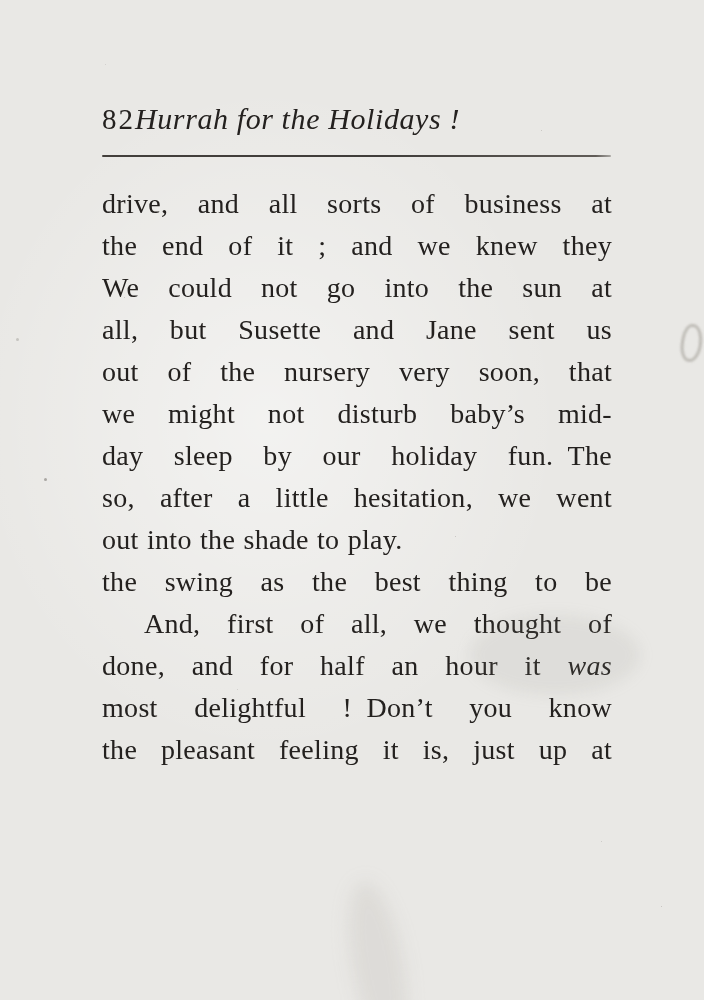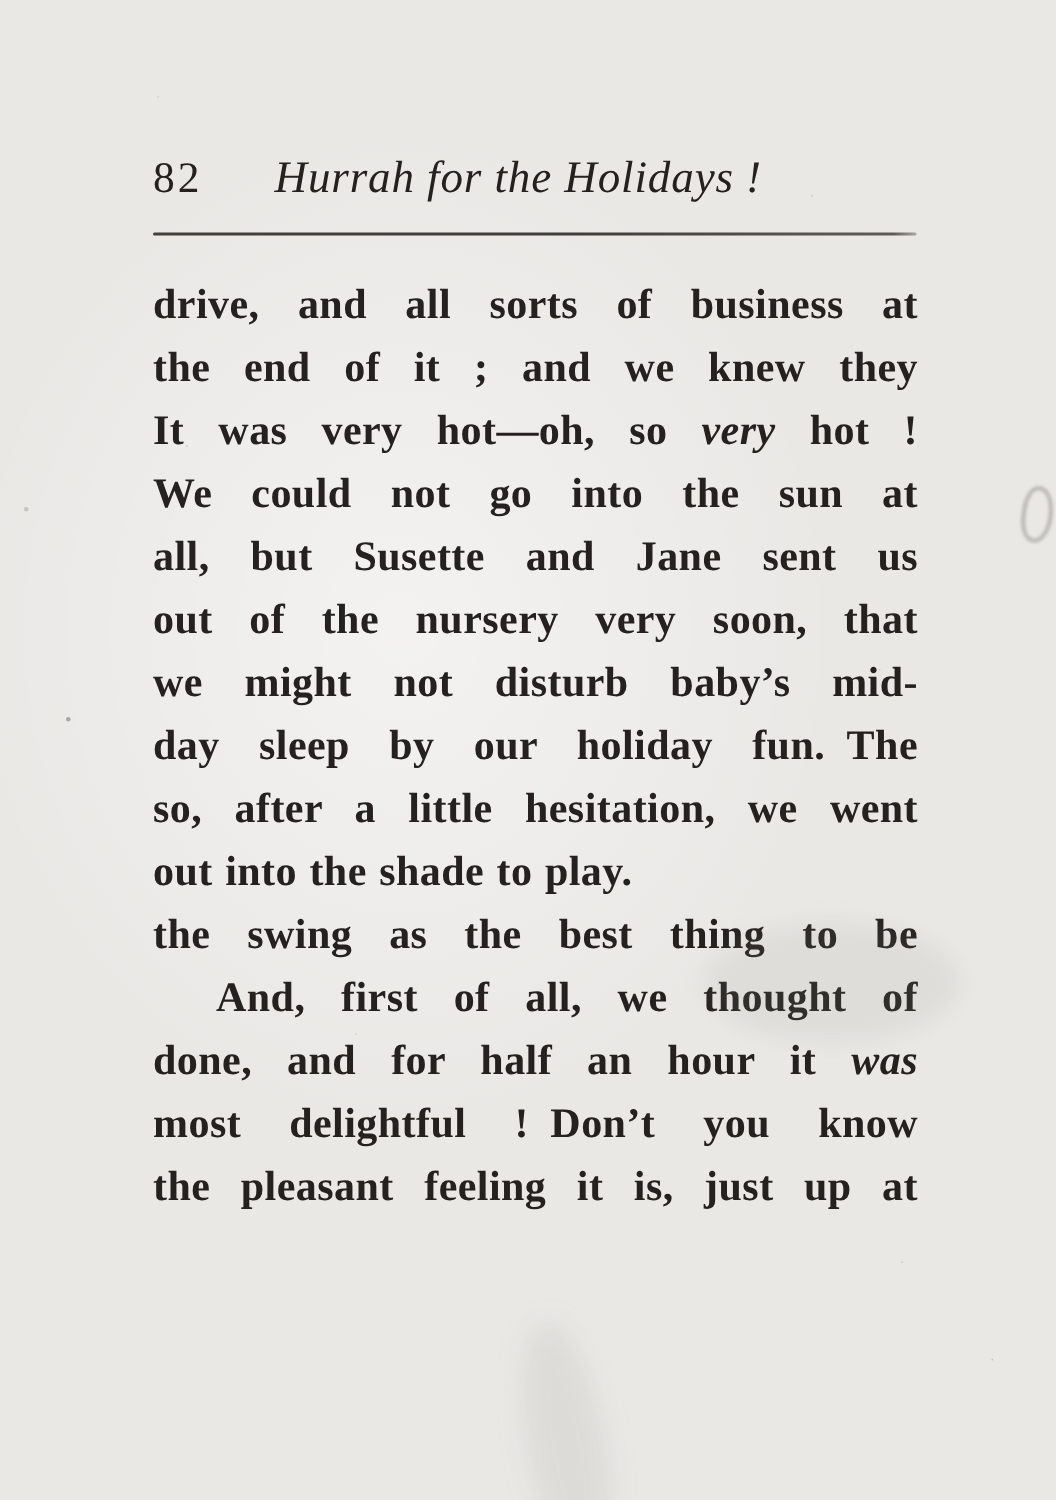--- a/index.html
+++ b/index.html
@@ -23,39 +23,38 @@
     display: flex; align-items: flex-start;
     line-height: 36px;
   }
   .pagenum {
     font-size: 29px;
     letter-spacing: 2px;
   }
   .running-title {
     font-style: italic;
     font-size: 30px;
-    margin-left: 48px;
     letter-spacing: 0.6px;
   }
   .rule {
     position: absolute;
     top: 155px; left: 102px; width: 509px; height: 2px;
     background: linear-gradient(to right,
       rgba(58,54,50,0.95), rgba(45,42,39,0.9) 55%, rgba(72,67,62,0.85) 97%, rgba(72,67,62,0.4));
     border-radius: 1px;
   }
   .body-text {
     position: absolute;
     top: 183px; left: 102px; width: 510px;
     font-size: 28px;
     line-height: 42px;
     letter-spacing: 0.3px;
     word-spacing: 1px;
   }
-  .line { height: 42px; text-align: left; font-weight: bold; }
+  .line { height: 42px; text-align: left; }
   .line.j { text-align: justify; text-align-last: justify; }
   .line.indent { padding-left: 42px; }
   .it { font-style: italic; }
 
   
   .smudge-right {
     position: absolute; left: 681px; top: 324px;
     width: 15px; height: 32px;
     border: 3px solid rgba(122,115,106,0.38);
     border-radius: 45% 55% 50% 50%;
@@ -102,21 +101,20 @@
   <div class="header">
     <span class="pagenum">82</span>
     <span class="running-title">Hurrah for the Holidays !</span>
   </div>
 
   <div class="rule"></div>
 
   <div class="body-text">
       <div class="line j"><span>drive, and all sorts of business at</span></div>
       <div class="line j"><span>the end of it ; and we knew they</span></div>
-      <div class="line j"><span>It was very hot—oh, so </span><span class="it">very</span><span> hot !</span></div>
       <div class="line j"><span>We could not go into the sun at</span></div>
       <div class="line j"><span>all, but Susette and Jane sent us</span></div>
       <div class="line j"><span>out of the nursery very soon, that</span></div>
       <div class="line j"><span>we might not disturb baby’s mid-</span></div>
       <div class="line j"><span>day sleep by our holiday fun. The</span></div>
       <div class="line j"><span>so, after a little hesitation, we went</span></div>
       <div class="line"><span>out into the shade to play.</span></div>
       <div class="line j"><span>the swing as the best thing to be</span></div>
       <div class="line j indent"><span>And, first of all, we thought of</span></div>
       <div class="line j"><span>done, and for half an hour it </span><span class="it">was</span></div>

